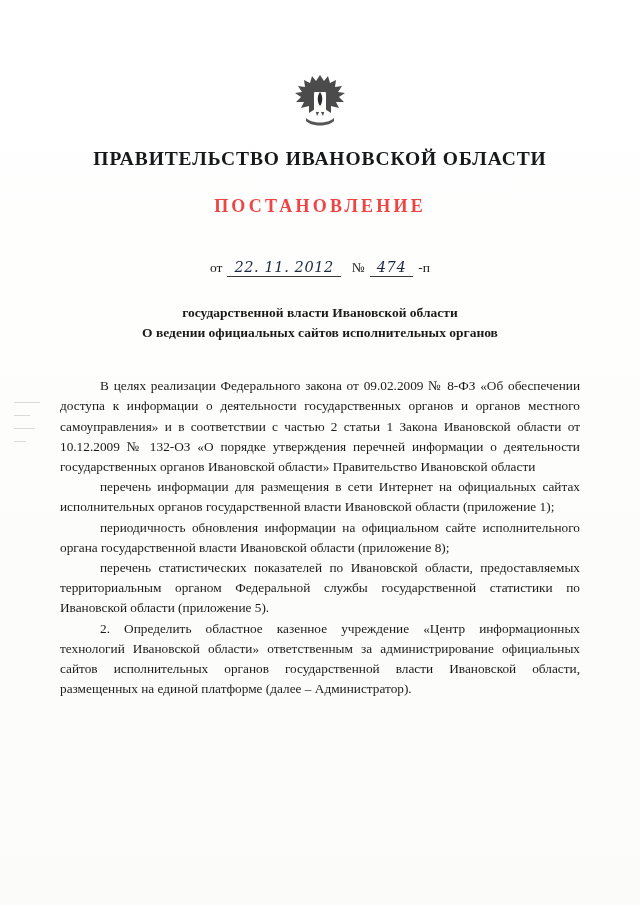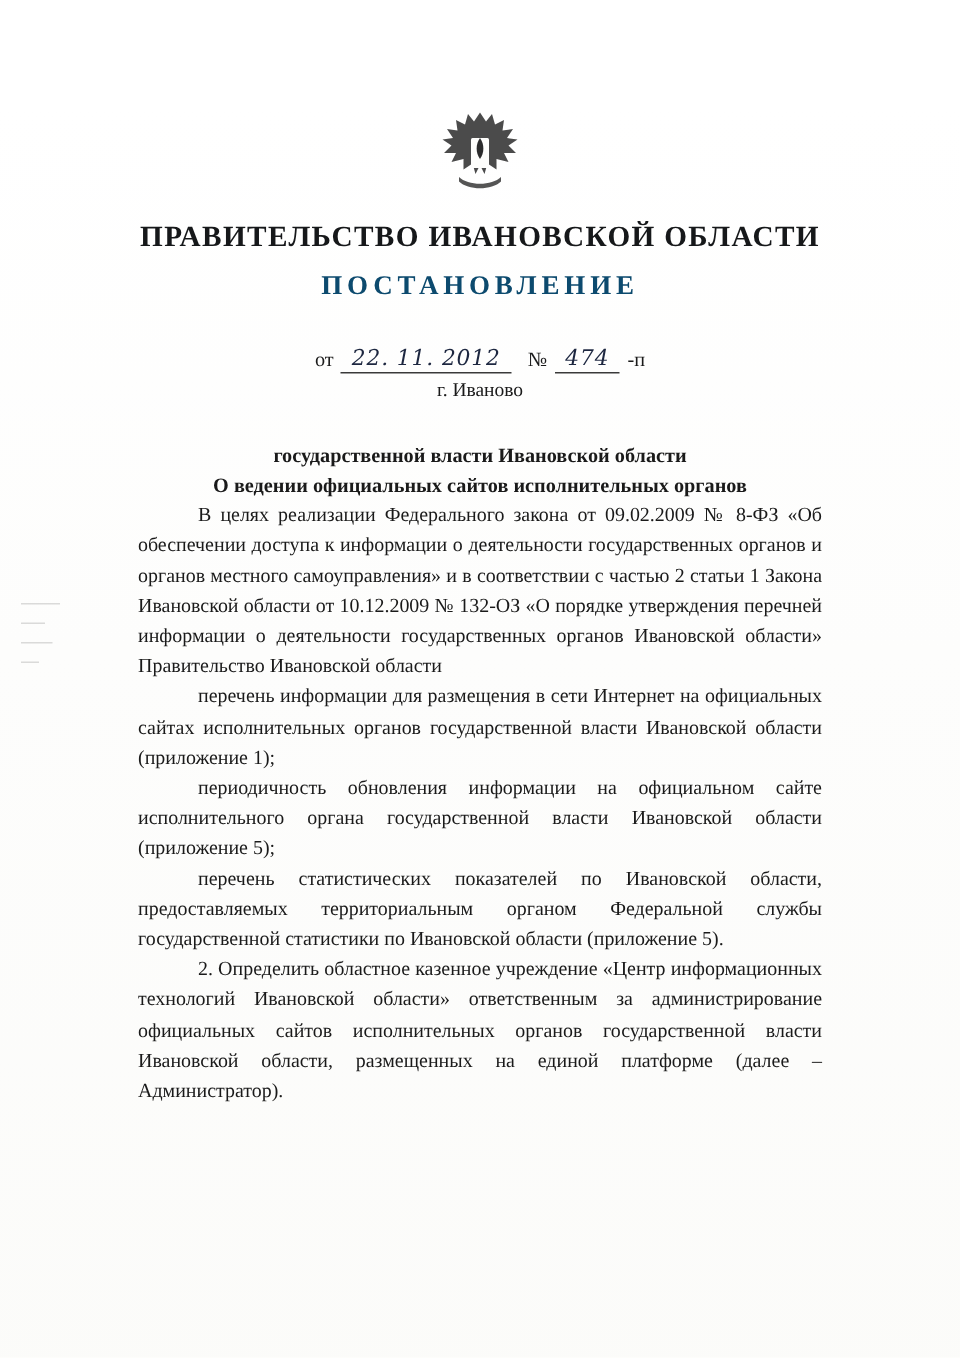--- a/index.html
+++ b/index.html
@@ -21,48 +21,48 @@
     background: #fdfdfb;
   }
   .scan-tint {
     position: absolute;
     inset: 0;
     background: linear-gradient(180deg, #ffffff 0%, #fdfdfc 40%, #fbfbf9 100%);
     pointer-events: none;
   }
   .content {
     position: relative;
-    padding: 0 92px;
+    padding: 0 60px;
   }
   .emblem {
     margin-top: 72px;
     display: flex;
     justify-content: center;
   }
   .emblem svg {
     display: block;
   }
   .org-title {
     margin-top: 20px;
     text-align: center;
     font-size: 19.5px;
     letter-spacing: 0.9px;
     font-weight: bold;
     color: #16181a;
   }
   .doc-type {
-    margin-top: 10px;
+    margin-top: 26px;
     text-align: center;
     font-size: 18px;
     letter-spacing: 3.2px;
     font-weight: bold;
-    color: #0c4a6e;
+    color: #ef4444;
   }
   .date-line {
-    margin-top: 30px;
+    margin-top: 42px;
     display: flex;
     justify-content: center;
     align-items: flex-end;
     font-size: 13.5px;
     gap: 5px;
   }
   .date-line .lbl {
     padding-bottom: 1px;
   }
   .handwritten {
@@ -89,20 +89,21 @@
   }
   .subject {
     margin-top: 26px;
     text-align: center;
     font-size: 13.5px;
     font-weight: bold;
     line-height: 1.45;
     padding: 0 24px;
   }
   .body {
+    margin-top: 34px;
     font-size: 13.3px;
     line-height: 1.52;
     text-align: justify;
   }
   .body p {
     margin: 0;
     text-indent: 40px;
     text-align: justify;
     text-justify: inter-word;
   }
@@ -163,29 +164,28 @@
     <div class="doc-type">ПОСТАНОВЛЕНИЕ</div>
 
     <div class="date-line">
       <span class="lbl">от</span>
       <span class="handwritten">22. 11. 2012</span>
       <span class="num-label">№</span>
       <span class="handwritten">474</span>
       <span class="suffix">-п</span>
     </div>
 
-    <div class="city">г. Иваново</div>
 
     <div class="subject">
       <div>государственной власти Ивановской области</div>
       <div>О ведении официальных сайтов исполнительных органов</div>
     </div>
 
     <div class="body">
       <p><span>В целях реализации Федерального закона от 09.02.2009 № 8-ФЗ «Об обеспечении доступа к информации о деятельности государственных органов и органов местного самоуправления» и в соответствии с частью 2 статьи 1 Закона Ивановской области от 10.12.2009 № 132-ОЗ «О порядке утверждения перечней информации о деятельности государственных органов Ивановской области» Правительство Ивановской области</span></p>
       <p>перечень информации для размещения в сети Интернет на официальных сайтах исполнительных органов государственной власти Ивановской области (приложение 1);</p>
-      <p>периодичность обновления информации на официальном сайте исполнительного органа государственной власти Ивановской области (приложение 5);</p>
+      <p>периодичность обновления информации на официальном сайте исполнительного органа государственной власти Ивановской области (приложение 8);</p>
       <p>перечень статистических показателей по Ивановской области, предоставляемых территориальным органом Федеральной службы государственной статистики по Ивановской области (приложение 5).</p>
       <p>2. Определить областное казенное учреждение «Центр информационных технологий Ивановской области» ответственным за администрирование официальных сайтов исполнительных органов государственной власти Ивановской области, размещенных на единой платформе (далее – Администратор).</p>
     </div>
 
   </div>
 </div>
 
 </body></html>

